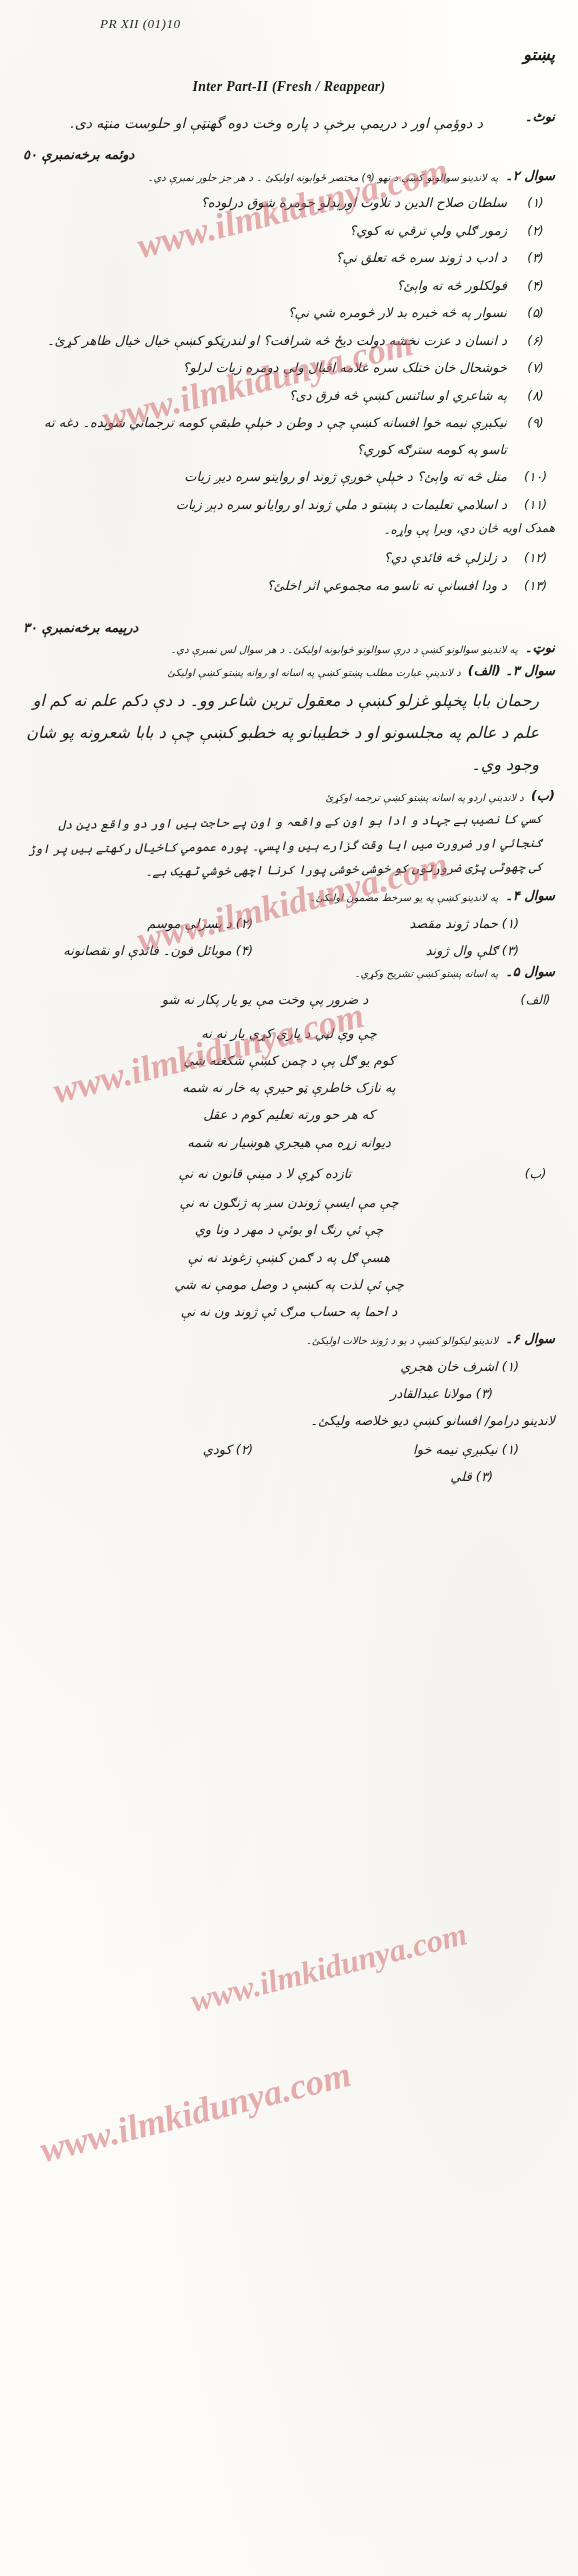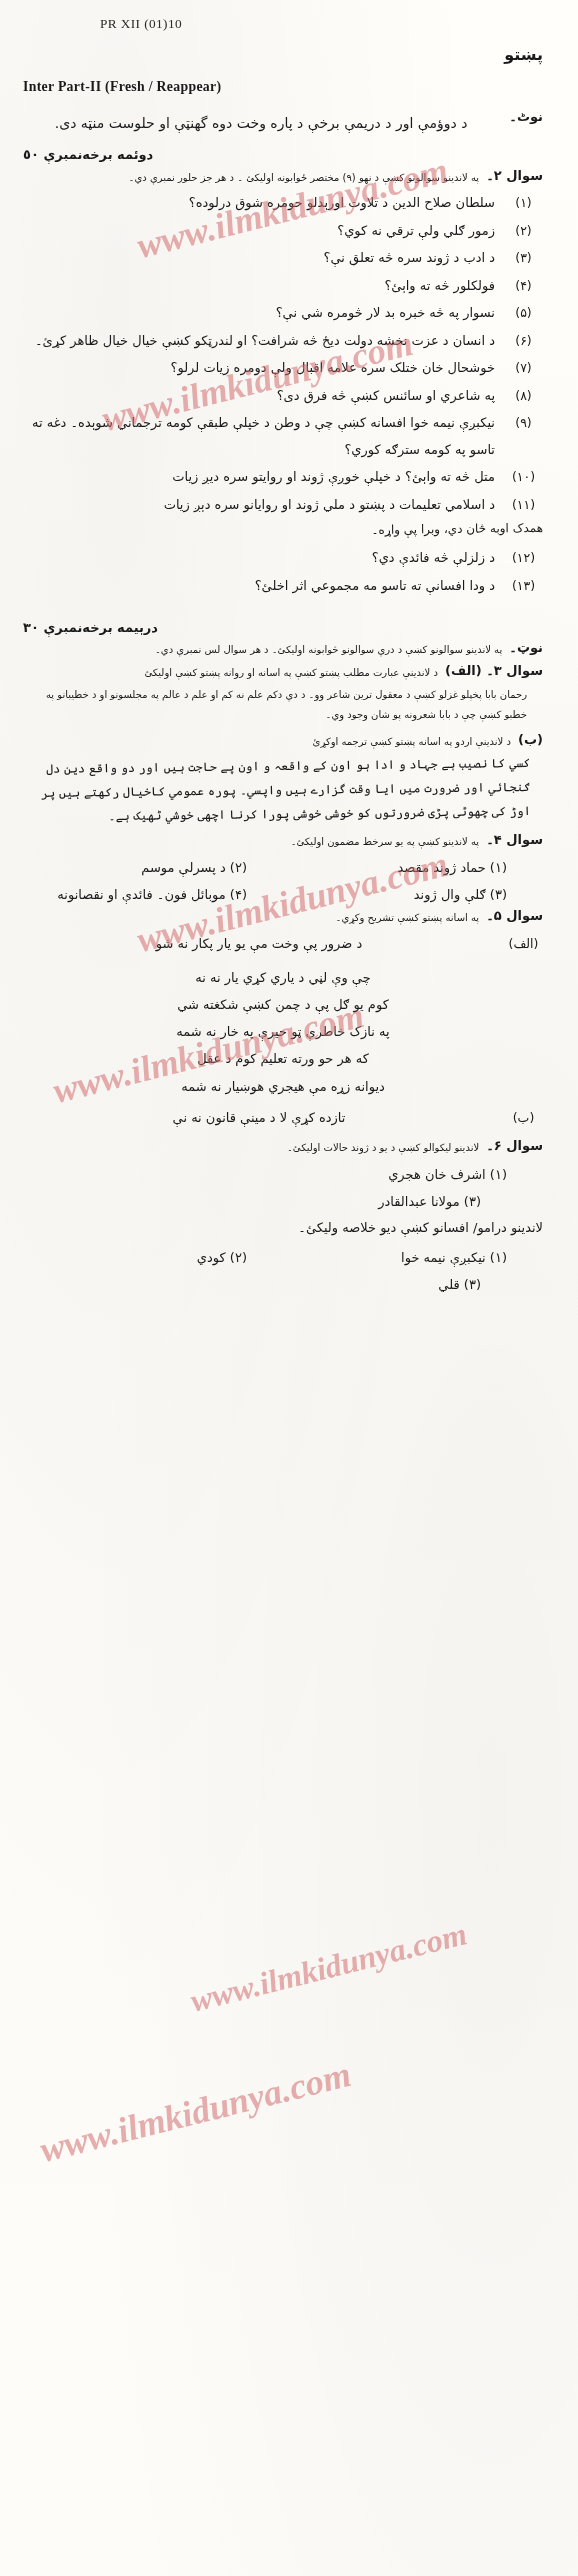--- a/index.html
+++ b/index.html
@@ -31,41 +31,43 @@
     background:
       radial-gradient(ellipse at 20% 12%, rgba(0,0,0,0.035), rgba(0,0,0,0) 55%),
       radial-gradient(ellipse at 85% 70%, rgba(0,0,0,0.03), rgba(0,0,0,0) 60%),
       linear-gradient(180deg, #fffefb 0%, #fbfaf6 45%, #fdfcf9 100%);
     pointer-events: none;
     z-index: 0;
   }
   .content {
     position: relative;
     z-index: 2;
-    padding: 16px 35px 27px 23px;
+    padding: 16px 23px 27px 23px;
+    font-style: italic;
   }
   
   .hdr-code {
     text-align: left;
     padding-left: 77px;
     font-family: "Liberation Serif", serif;
     font-size: 13.3px;
     letter-spacing: 0.4px;
     color: #2a2a2a;
     margin-bottom: 12.5px;
   }
   .hdr-title {
     text-align: center;
     font-size: 16px;
     font-weight: bold;
     letter-spacing: 0.4px;
     margin-bottom: 15px;
     direction: rtl;
   }
   .hdr-sub {
+    text-align: center;
     font-family: "Liberation Serif", serif;
     font-size: 13.8px;
     font-weight: bold;
     margin-bottom: 14.2px;
     letter-spacing: 0.3px;
   }
   
   .rtl {
     direction: rtl;
     text-align: right;
@@ -73,21 +75,21 @@
     font-family: "DejaVu Sans", sans-serif;
   }
   .ln {
     direction: rtl;
     text-align: right;
     font-size: 13px;
     line-height: 2.05;
     margin: 0 0 1.8px 0;
     white-space: pre-wrap;
   }
-  .ln.sm { font-size: 10px; line-height: 2.0; }
+  .ln.sm { font-size: 16px; line-height: 2.0; }
   .ln.center { text-align: center; }
   .note-row {
     display: flex;
     direction: rtl;
     gap: 5.3px;
     align-items: flex-start;
     margin-bottom: 1.8px;
   }
   .note-lbl {
     flex: 0 0 auto;
@@ -376,20 +378,27 @@
       <div>ديوانه زړه مې هيجري هوښيار نه شمه</div>
     </div>
 
     <div class="spacer6"></div>
 
     <div class="q-row">
       <div class="q-num rtl">(ب)</div>
       <div class="q-text rtl ctr">تازده کړې لا د مينې قانون نه نې</div>
     </div>
 
+    <div class="poetry">
+      <div>چې مې ايسې ژوندن سږ په ژنګون نه نې</div>
+      <div>چې ئې رنګ او بوئې د مهر د ونا وي</div>
+      <div>هسې ګل په د ګمن کښې زغوند نه نې</div>
+      <div>چې ئې لذت په کښې د وصل مومې نه شي</div>
+      <div>د احما په حساب مرګ ئې ژوند ون نه نې</div>
+    </div>
 
     <div class="spacer6"></div>
 
     <div class="lbl-row">
       <div class="lbl rtl">سوال ۶۔</div>
       <div class="body rtl">لاندينو ليکوالو کښې د يو د ژوند حالات اوليکئ۔</div>
     </div>
 
     <div class="pairs">
       <div class="cell rtl">

